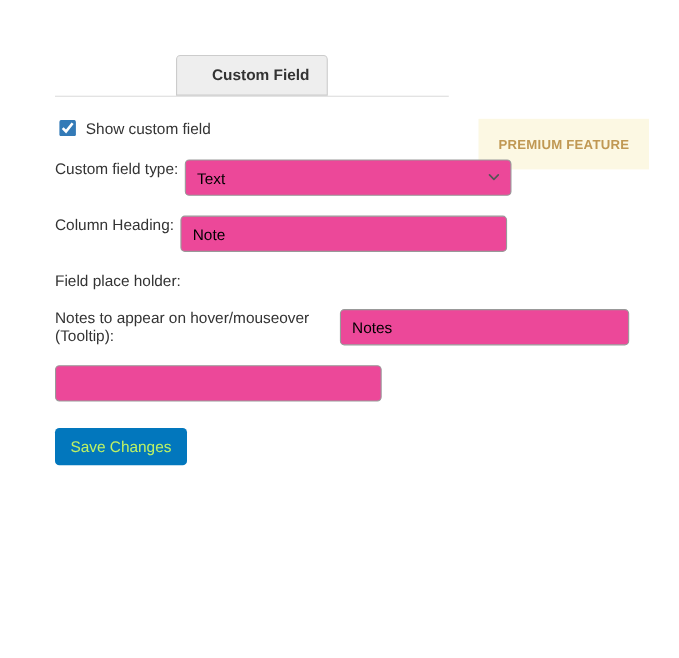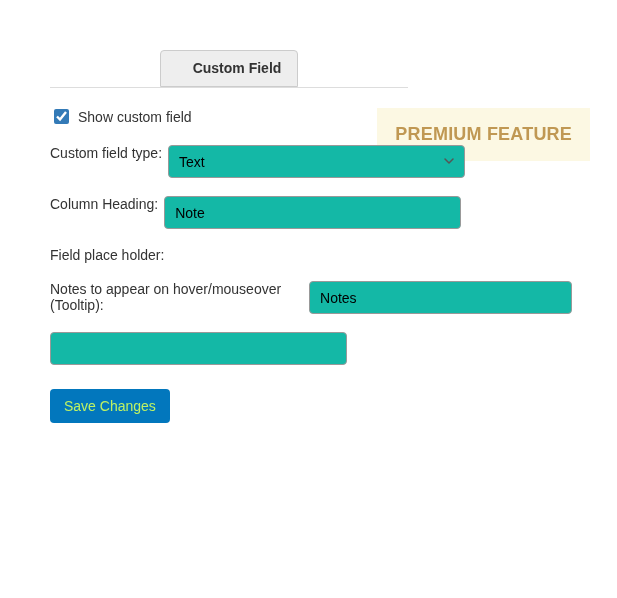--- a/index.html
+++ b/index.html
@@ -39,21 +39,21 @@
     cursor: pointer;
     border-radius: 4px 4px 0 0;
     line-height: 1;
   }
   .premium-badge {
     position: absolute;
     top: 108px;
     right: 27px;
     background: #fcf8e3;
     color: #c09853;
-    font-size: 18px;
+    font-size: 12px;
     font-weight: bold;
     padding: 16px 18px;
     letter-spacing: 0.2px;
   }
   .checkbox-row {
     display: flex;
     align-items: center;
     gap: 6px;
     margin-bottom: 18px;
   }
@@ -78,21 +78,21 @@
     color: #333;
   }
   .text-input, .select-input, .number-input {
     width: 297px;
     height: 33px;
     border: 1px solid #999;
     border-radius: 4px;
     padding: 6px 10px;
     font-size: 14px;
     font-family: inherit;
-    background: #14b8a6;
+    background: #ec4899;
   }
   .select-input {
     appearance: none;
     -webkit-appearance: none;
     background-image: none;
     padding-right: 28px;
   }
   .select-wrap {
     position: relative;
     width: 297px;

